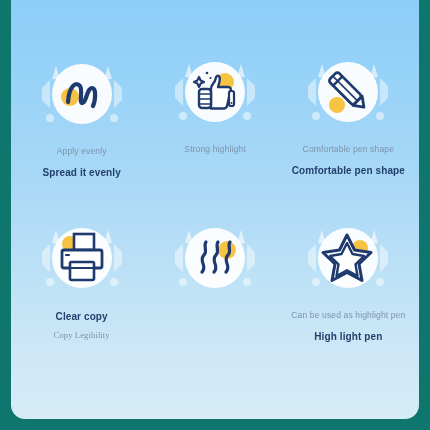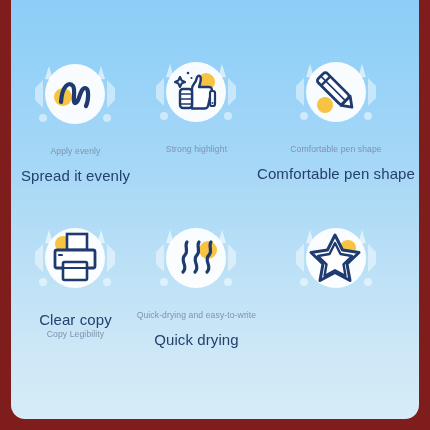--- a/index.html
+++ b/index.html
@@ -5,21 +5,21 @@
   html,body{margin:0;padding:0;}
   body{
     width:430px;height:430px;overflow:hidden;
     font-family:"Liberation Sans", sans-serif;
     background:#2d4d85;
   }
   #product-feature-card{
     position:relative;
     width:430px;height:430px;
     box-sizing:border-box;
-    background:#7f1d1d;
+    background:#0f766e;
     overflow:hidden;
   }
   #card-inner{
     position:absolute;
     left:11px; top:0; right:11px; bottom:11px;
     border-radius:0 0 14px 14px;
     background:linear-gradient(180deg,#8dcdf7 0%,#97d2f8 18%,#a8d8f6 42%,#bfe2f6 68%,#cfe8f7 86%,#d6ecf8 100%);
     overflow:hidden;
   }
   .feature-grid{
@@ -62,29 +62,30 @@
     line-height:1.32;
     width:100%;
   }
   .label-sub{
     font-size:8.6px;
     color:#7e93ad;
     letter-spacing:.1px;
     white-space:nowrap;
   }
   .label-main{
-    font-size:15px;
+    font-size:10px;
     color:#24406e;
     letter-spacing:.1px;
     white-space:nowrap;
+    font-weight:bold;
   }
   .order-sub-first .label-sub{order:1;margin-bottom:9px;}
   .order-sub-first .label-main{order:2;}
-  .order-main-first .label-main{order:1;}
-  .order-main-first .label-sub{order:2;}
+  .order-main-first .label-main{order:1;margin-bottom:7px;}
+  .order-main-first .label-sub{order:2;font-family:Liberation Serif, serif;}
   .cell-0 .badge-wrap{margin-top:2px;}
   .cell-3 .badge-wrap,.cell-4 .badge-wrap,.cell-5 .badge-wrap{margin-top:0px;}
 </style>
 </head>
 <body>
 
 <div id="product-feature-card">
   <div id="card-inner">
     <div class="feature-grid">
 
@@ -224,24 +225,20 @@
             <svg viewBox="0 0 60 60" width="60" height="60">
               <circle cx="42" cy="22" r="9" fill="#f6c342"></circle>
               <g fill="none" stroke="#1e3a6e" stroke-width="3.2" stroke-linecap="round">
                 <path d="M17 44 C23 38, 13 33, 19 27 C23 23, 18 18, 21 14"></path>
                 <path d="M29 44 C35 38, 25 33, 31 27 C35 23, 30 18, 33 14"></path>
                 <path d="M41 44 C47 38, 37 33, 43 27 C47 23, 42 18, 45 14"></path>
               </g>
             </svg>
           </div>
         </div>
-        <div class="labels order-sub-first">
-          <span class="label-sub">Quick-drying and easy-to-write</span>
-          <span class="label-main">Quick drying</span>
-        </div>
       </div>
 
       <div class="feature-cell cell-5">
         <div class="badge-wrap">
           <svg class="badge-bg" viewBox="0 0 96 96">
             <g fill="#ffffff" opacity="0.62">
               <path d="M22,20 L26,34 L18,33 Z"></path>
                 <path d="M74,20 L70,34 L78,33 Z"></path>
               <path d="M8,42 L16,34 L16,62 L8,54 Z" opacity="0.75"></path>
               <path d="M88,42 L80,34 L80,62 L88,54 Z" opacity="0.75"></path>
@@ -251,17 +248,21 @@
             <circle cx="48" cy="48" r="30" fill="#ffffff" opacity="0.93"></circle>
           </svg>
           <div class="icon-holder">
             <svg viewBox="0 0 60 60" width="60" height="60">
               <circle cx="42" cy="20" r="8" fill="#f6c342"></circle>
               <path d="M29 7 L36.5 22 L53 24.5 L41 36 L44 52.5 L29 44.5 L14 52.5 L17 36 L5 24.5 L21.5 22 Z" fill="#ffffff" stroke="#1e3a6e" stroke-width="3" stroke-linejoin="round"></path>
               <path d="M29 15 L34.5 26 L46 28 L37.5 36.3 L39.5 48 L29 42.3 L18.5 48 L20.5 36.3 L12 28 L23.5 26 Z" fill="none" stroke="#1e3a6e" stroke-width="2.4" stroke-linejoin="round"></path>
             </svg>
           </div>
         </div>
+        <div class="labels order-sub-first">
+          <span class="label-sub">Can be used as highlight pen</span>
+          <span class="label-main">High light pen</span>
+        </div>
       </div>
 
     </div>
   </div>
 </div>
 
 </body></html>

